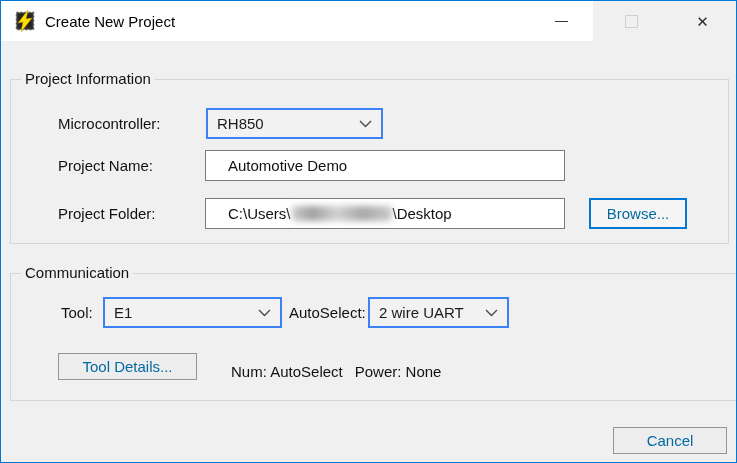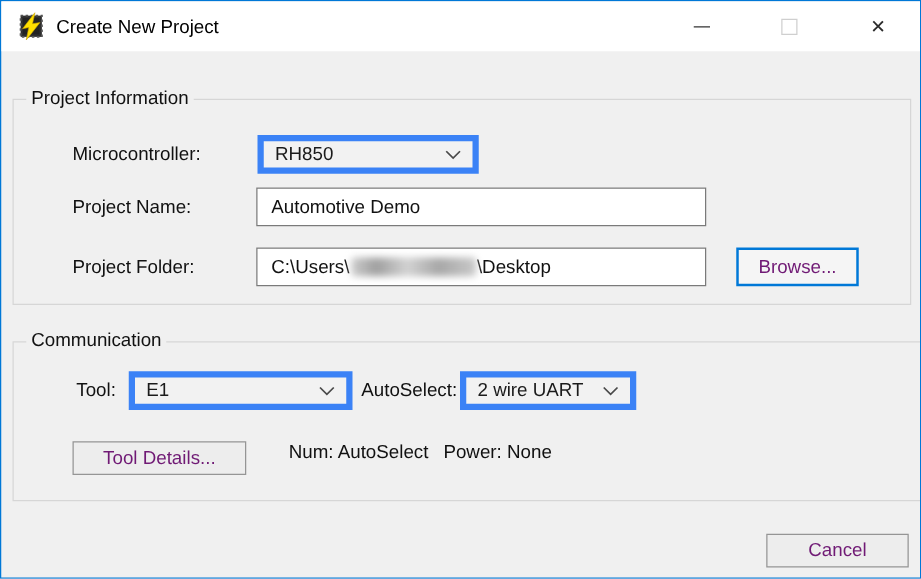--- a/index.html
+++ b/index.html
@@ -1,61 +1,61 @@
 <!DOCTYPE html>
 <html><head>
 <meta charset="utf-8">
 <style>
   html,body{margin:0;padding:0;background:#cfd8dc;}
   .dialog{
     position:relative; width:737px; height:463px; box-sizing:border-box;
     border:1px solid #0078d7; background:#f0f0f0; overflow:hidden;
     font-family:"Liberation Sans","DejaVu Sans",sans-serif; font-size:15px; color:#1b1b1b;
   }
-  .titlebar{position:absolute; left:0; top:0; width:735px; height:40px; background:#ffffff;}
+  .titlebar{position:absolute; left:0; top:0; width:592px; height:40px; background:#ffffff;}
   .app-icon{position:absolute; left:13px; top:9px; width:22px; height:22px;}
   .title-text{position:absolute; left:44px; top:0; height:40px; display:flex; align-items:center; font-size:15px; color:#000;}
   .winbtn{position:absolute; top:0; width:45px; height:40px; display:flex; align-items:center; justify-content:center;}
   .btn-min{left:538px;}
   .btn-max{left:608px;}
   .btn-close{left:679px;}
   .glyph-min{width:13px; height:0; border-top:1px solid #333;}
   .glyph-max{width:11px; height:11px; border:1px solid #cfcfcf;}
   .glyph-close{font-size:15px; color:#2b2b2b; line-height:1;}
   .groupbox{position:absolute; border:1px solid #d6d6d6; background:transparent;}
   .group1{left:9px; top:78px; width:717px; height:163px;}
   .group2{left:9px; top:272px; width:717px; height:126px;padding-left:44px;}
   .grouplabel{position:absolute; top:-10px; left:10px; background:#f0f0f0; padding:0 4px; font-size:15px; color:#111;}
   .fieldlabel{position:absolute; height:31px; display:flex; align-items:center; color:#111;}
   .combo{
     position:absolute; box-sizing:border-box; height:31px; background:#f2f2f2;
-    border:5px solid #3b82f6; display:flex; align-items:center; justify-content:space-between;
+    border:2px solid #3b82f6; display:flex; align-items:center; justify-content:space-between;
     padding:0 9px; cursor:default;
   }
   .combo .chev{flex:0 0 auto; margin-left:8px; display:flex; align-items:center;}
   .textfield{
     position:absolute; box-sizing:border-box; height:31px; background:#ffffff;
-    border:1px solid #7a7a7a; padding:0 11px; font-family:inherit; font-size:15px; color:#111;
+    border:1px solid #7a7a7a; padding:0 22px; font-family:inherit; font-size:15px; color:#111;
     display:flex; align-items:center; white-space:nowrap; overflow:hidden;
   }
   input.textfield{display:block; line-height:29px;}
   .redacted{
     display:inline-block; width:100px; height:15px; margin:0 1px; vertical-align:middle;
     background:linear-gradient(90deg,#cdcdcd,#9f9f9f 20%,#d2d2d2 45%,#a7a7a7 70%,#c9c9c9);
     filter:blur(3px); border-radius:3px;
   }
   .pushbtn{
     position:absolute; box-sizing:border-box; background:#ededed; border:1px solid #959595;
-    display:flex; align-items:center; justify-content:center; font-size:15px; color:#701a75; cursor:default;
+    display:flex; align-items:center; justify-content:center; font-size:15px; color:#0369a1; cursor:default;
   }
   .browse{left:588px; top:197px; width:98px; height:31px; background:#f5f5f5; border:2px solid #0078d7;}
   .tooldetails{left:57px; top:352px; width:139px; height:27px;}
   .connect{left:456px; top:426px; width:114px; height:27px;margin-top:48px;}
   .cancel{left:612px; top:426px; width:114px; height:27px;}
-  .statusline{position:absolute; left:230px; top:352px; height:27px; display:flex; align-items:flex-start; gap:12px; color:#111;}
+  .statusline{position:absolute; left:230px; top:352px; height:27px; display:flex; align-items:flex-end; gap:12px; color:#111;}
 </style>
 </head>
 <body>
 
 <div class="dialog">
 
   <div class="titlebar">
     <span class="app-icon">
       <svg width="22" height="22" viewBox="0 0 22 22">
         <rect x="2.5" y="2.5" width="17" height="17" fill="#2e2e2e" stroke="#555" stroke-width="1.5" stroke-dasharray="2,2"></rect>

